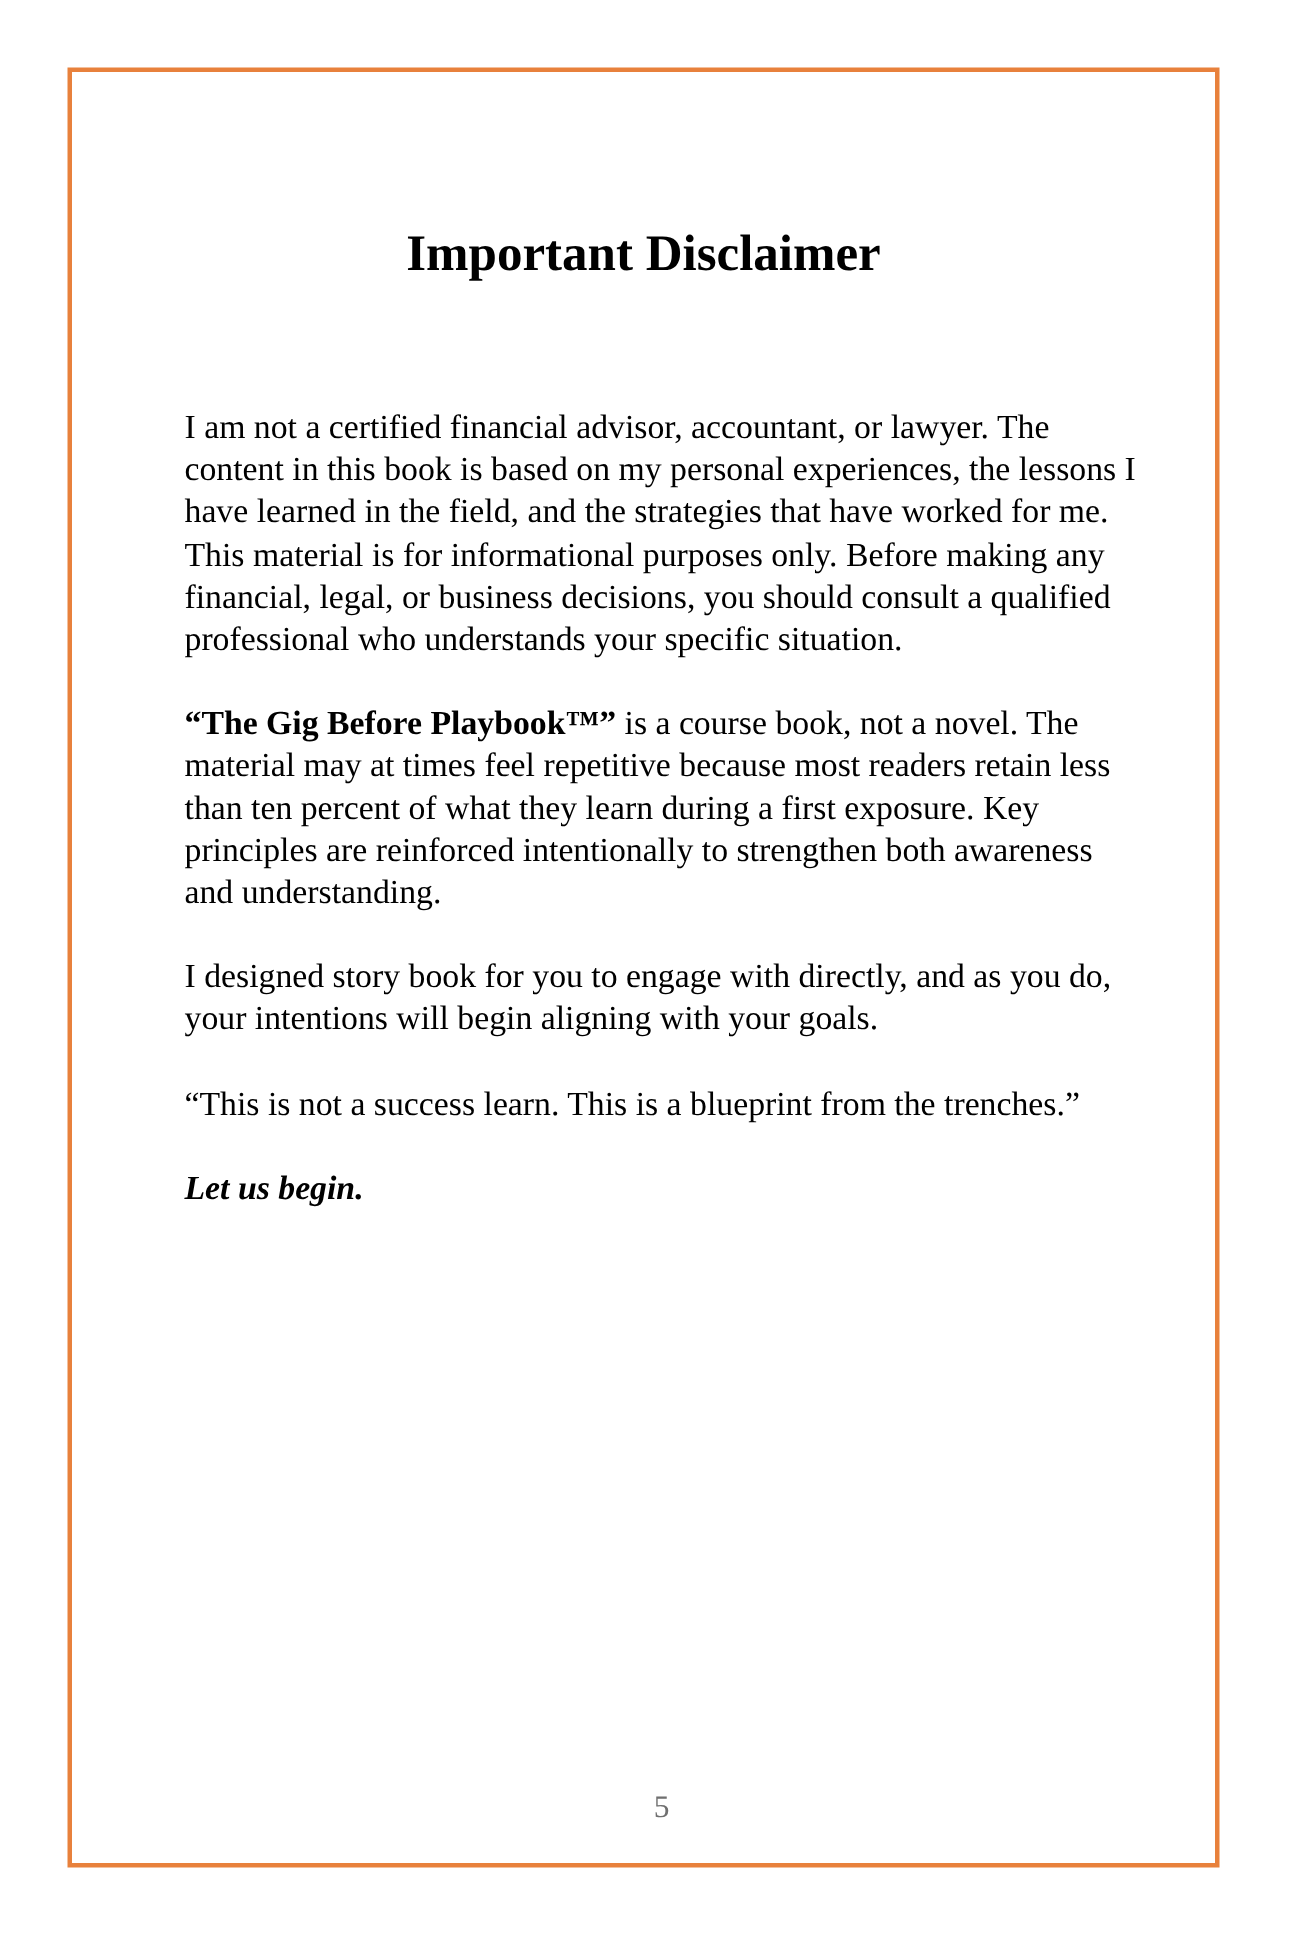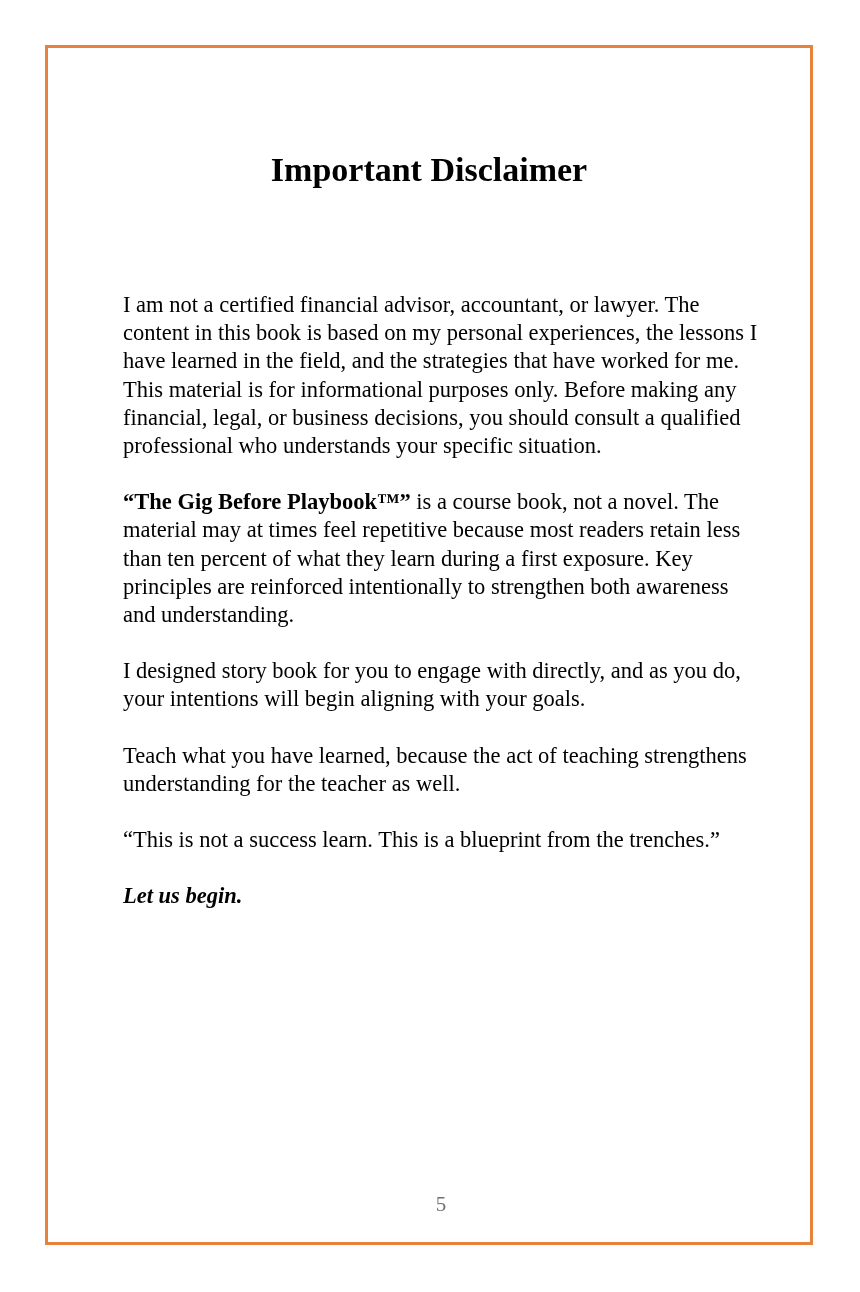--- a/index.html
+++ b/index.html
@@ -43,21 +43,20 @@
     line-height: 40px;
     letter-spacing: 0px;
   }
   .body-text {
     position: absolute;
     top: 223px;
     left: 75px;
     width: 636px;
     font-size: 22.5px;
     line-height: 28.2px;
-    margin-top: 20px;
   }
   .body-text p {
     margin: 0 0 28px 0;
   }
   .body-text p.emphasis {
     font-weight: bold;
     font-style: italic;
   }
   .page-number {
     position: absolute;
@@ -78,21 +77,20 @@
   <h1 class="title">Important Disclaimer</h1>
 
   <div class="body-text">
 
     <p>I am not a certified financial advisor, accountant, or lawyer. The content in this book is based on my personal experiences, the lessons I have learned in the field, and the strategies that have worked for me. This material is for informational purposes only. Before making any financial, legal, or business decisions, you should consult a qualified professional who understands your specific situation.</p>
 
     <p><strong>“The Gig Before Playbook™”</strong><span> is a course book, not a novel. The material may at times feel repetitive because most readers retain less than ten percent of what they learn during a first exposure. Key principles are reinforced intentionally to strengthen both awareness and understanding.</span></p>
 
     <p>I designed story book for you to engage with directly, and as you do, your intentions will begin aligning with your goals.</p>
 
-    <p>Teach what you have learned, because the act of teaching strengthens understanding for the teacher as well.</p>
 
     <p><span>“This is not a success learn. This is a blueprint from the trenches.”</span><br></p>
 
 
     <p class="emphasis">Let us begin.</p>
 
   </div>
 
   <div class="page-number">5</div>
 

